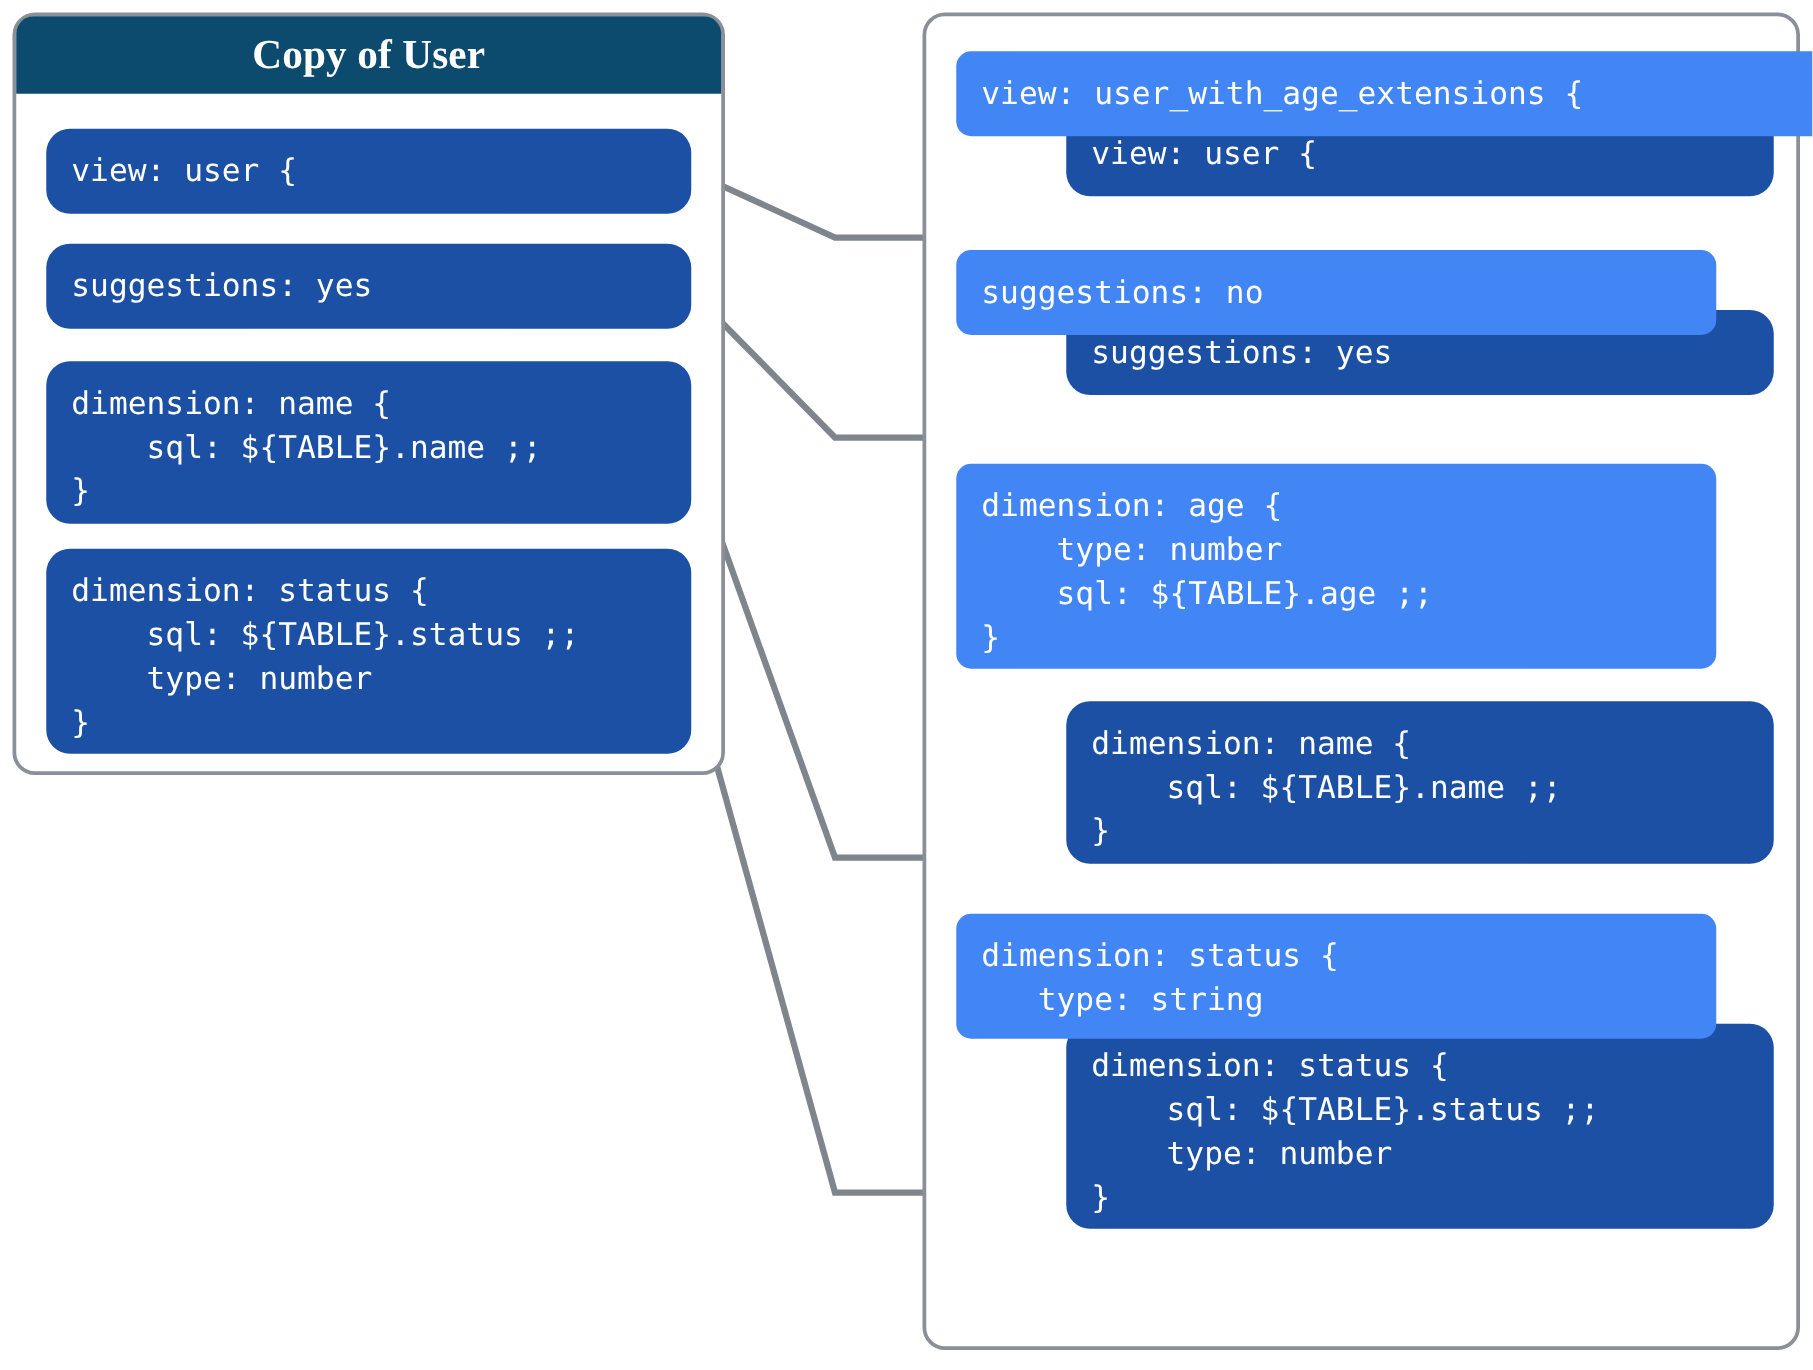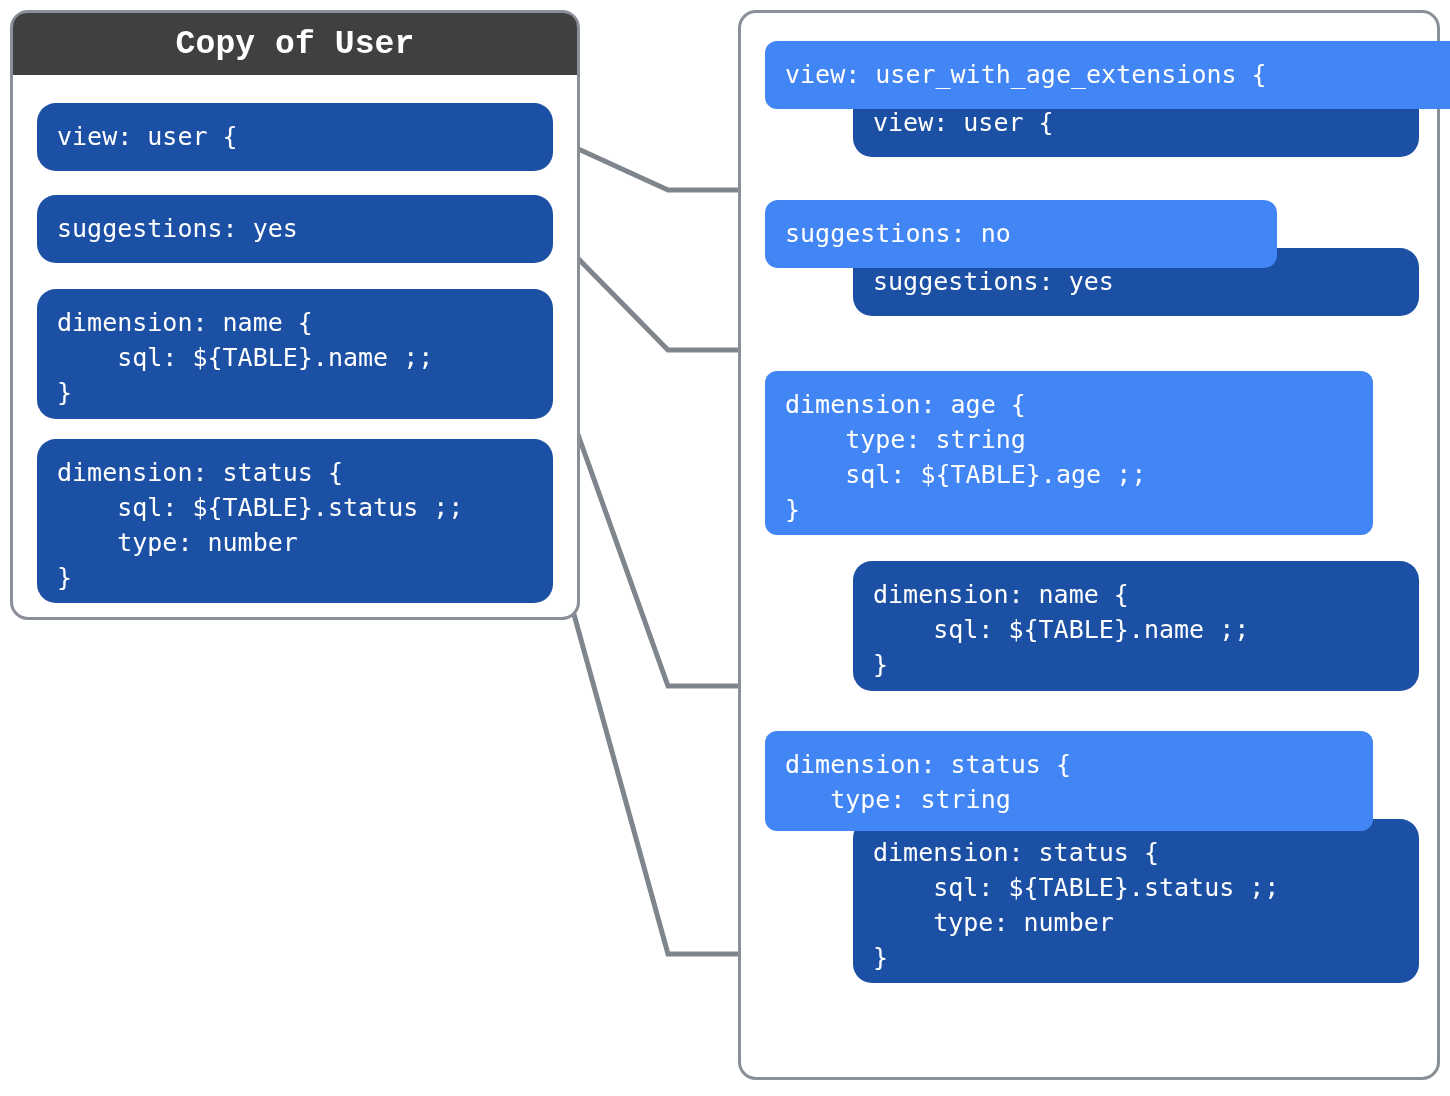--- a/index.html
+++ b/index.html
@@ -35,30 +35,30 @@
     position: absolute;
     box-sizing: border-box;
     border: 3px solid #8a8f98;
     border-radius: 18px;
     background: #ffffff;
     z-index: 10;
   }
   .panel-header {
     box-sizing: border-box;
     height: 62px;
-    background: #404040;
+    background: #0c4a6e;
     border-radius: 14px 14px 0 0;
     display: flex;
     align-items: center;
     justify-content: center;
     color: #ffffff;
     font-size: 33px;
     font-weight: 700;
     letter-spacing: 0.1px;
-    font-family: Liberation Mono, monospace;
+    font-family: Liberation Serif, serif;
   }
   .panel-body {
     position: relative;
   }
 
   
   .code-block {
     position: absolute;
     box-sizing: border-box;
     border-radius: 12px;
@@ -117,26 +117,26 @@
     </div>
   </div>
 
   <div class="panel" style="left:738px; top:10px; width:702px; height:1070px;">
     <div class="panel-body" style="height:1005px;">
 
       <div class="code-block blk-light z-over" style="left:24px; top:28px; width:724px; height:68px;padding-left:20px;">view: user_with_age_extensions {</div>
 
       <div class="code-block blk-dark z-under" style="left:112px; top:76px; width:566px; height:68px;">view: user {</div>
 
-      <div class="code-block blk-light z-over" style="left:24px; top:187px; width:512px; height:68px;border-radius:13px;">suggestions: no</div>
+      <div class="code-block blk-light z-over" style="left:24px; top:187px; width:608px; height:68px;">suggestions: no</div>
 
       <div class="code-block blk-dark z-under" style="left:112px; top:235px; width:566px; height:68px;">suggestions: yes</div>
 
       <div class="code-block blk-light z-over" style="left:24px; top:358px; width:608px; height:164px;">dimension: age {
-    type: string
+    type: number
     sql: ${TABLE}.age ;;
 }</div>
 
       <div class="code-block blk-dark z-under" style="left:112px; top:548px; width:566px; height:130px;">dimension: name {
     sql: ${TABLE}.name ;;
 }</div>
 
       <div class="code-block blk-light z-over" style="left:24px; top:718px; width:608px; height:100px;">dimension: status {
    type: string</div>
 

